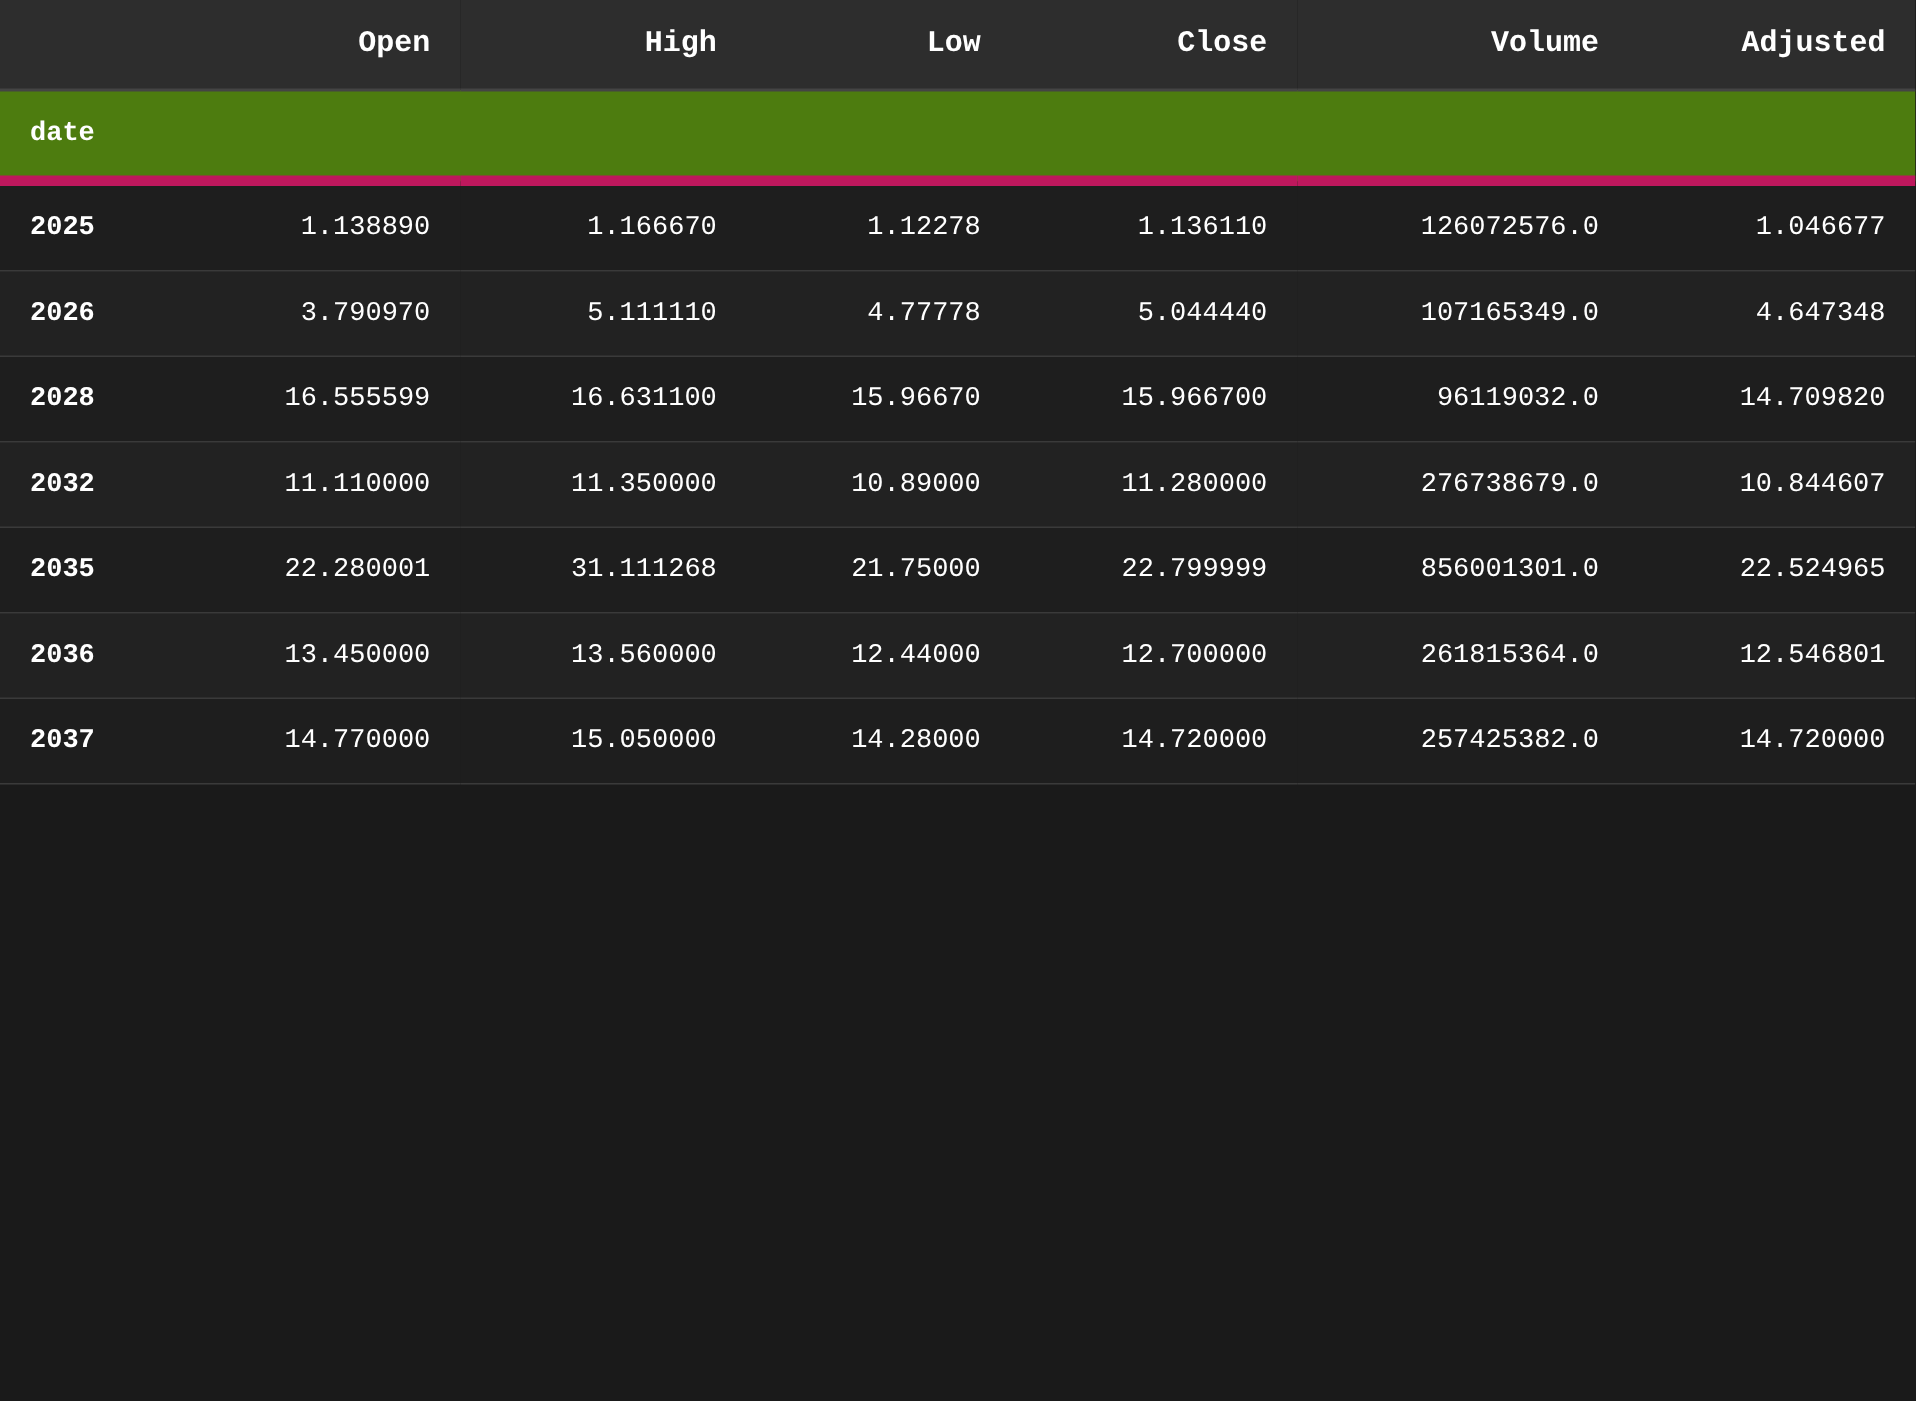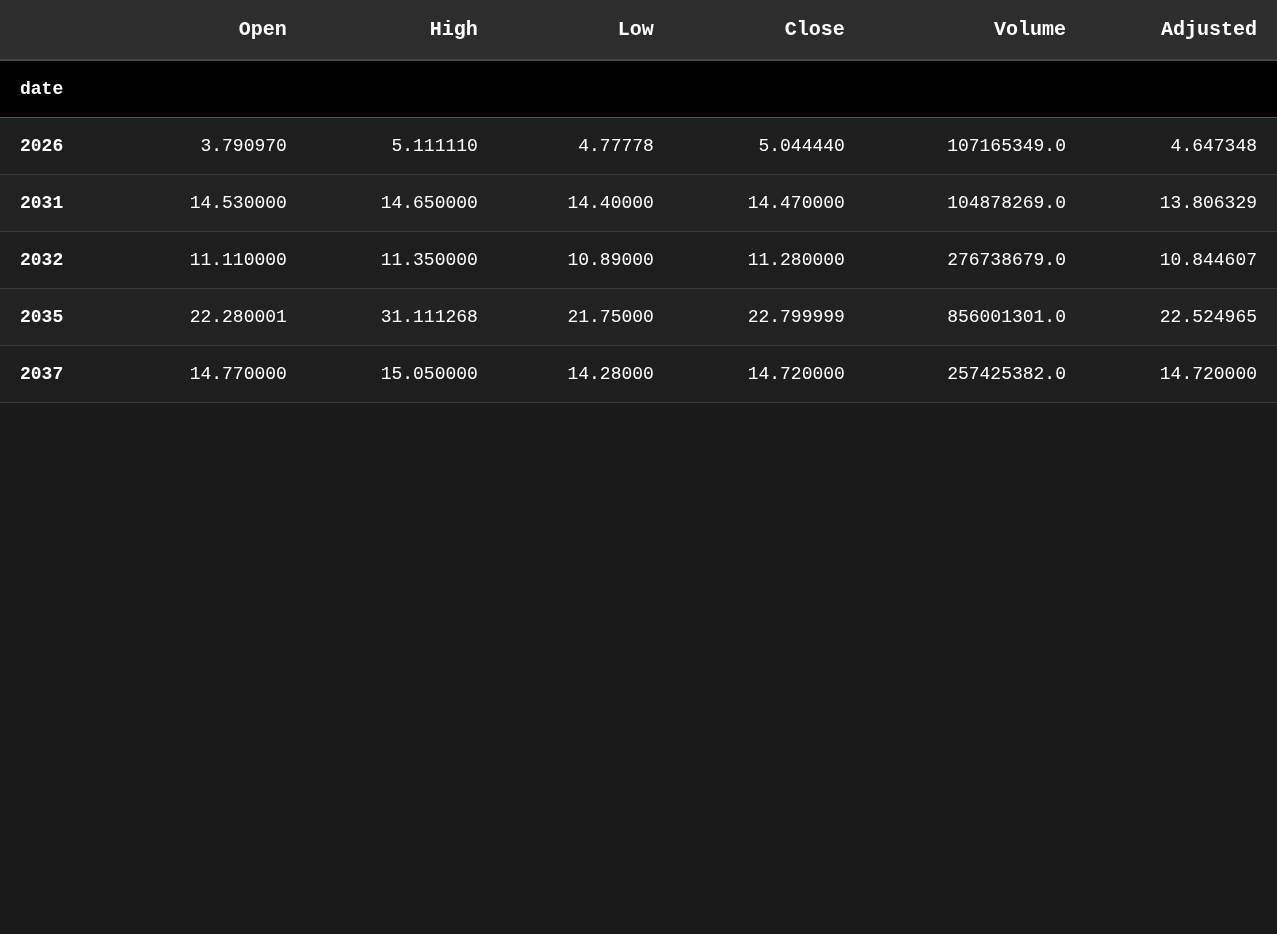--- a/index.html
+++ b/index.html
@@ -33,26 +33,26 @@
       font-size: 20px;
       color: #ffffff;
       border-bottom: 2px solid #444;
     }
 
     .data-table thead th:first-child {
       text-align: left;
     }
 
     .subheader-row td {
-      background-color: #000000;
+      background-color: #4d7c0f;
       padding: 10px 20px;
       font-weight: bold;
       font-size: 20px;
       color: #ffffff;
-      border-bottom: 1px solid #be185d;
+      border-bottom: 7px solid #be185d;
     }
 
     .data-table tbody tr {
       border-bottom: 1px solid #3a3a3a;
     }
 
     .data-table tbody tr:nth-child(even) {
       background-color: #1e1e1e;
     }
 
@@ -84,57 +84,75 @@
       <th>Low</th>
       <th>Close</th>
       <th>Volume</th>
       <th>Adjusted</th>
     </tr>
   </thead>
   <tbody id="table-body">
     <tr class="subheader-row">
       <td colspan="7">date</td>
     </tr>
+  <tr>
+        <td>2025</td>
+        <td>1.138890</td>
+        <td>1.166670</td>
+        <td>1.12278</td>
+        <td>1.136110</td>
+        <td>126072576.0</td>
+        <td>1.046677</td>
+      </tr>
       <tr>
         <td>2026</td>
         <td>3.790970</td>
         <td>5.111110</td>
         <td>4.77778</td>
         <td>5.044440</td>
         <td>107165349.0</td>
         <td>4.647348</td>
       </tr>
       <tr>
-        <td>2031</td>
-        <td>14.530000</td>
-        <td>14.650000</td>
-        <td>14.40000</td>
-        <td>14.470000</td>
-        <td>104878269.0</td>
-        <td>13.806329</td>
+        <td>2028</td>
+        <td>16.555599</td>
+        <td>16.631100</td>
+        <td>15.96670</td>
+        <td>15.966700</td>
+        <td>96119032.0</td>
+        <td>14.709820</td>
       </tr>
       <tr>
         <td>2032</td>
         <td>11.110000</td>
         <td>11.350000</td>
         <td>10.89000</td>
         <td>11.280000</td>
         <td>276738679.0</td>
         <td>10.844607</td>
       </tr>
       <tr>
         <td>2035</td>
         <td>22.280001</td>
         <td>31.111268</td>
         <td>21.75000</td>
         <td>22.799999</td>
         <td>856001301.0</td>
         <td>22.524965</td>
       </tr>
       <tr>
+        <td>2036</td>
+        <td>13.450000</td>
+        <td>13.560000</td>
+        <td>12.44000</td>
+        <td>12.700000</td>
+        <td>261815364.0</td>
+        <td>12.546801</td>
+      </tr>
+      <tr>
         <td>2037</td>
         <td>14.770000</td>
         <td>15.050000</td>
         <td>14.28000</td>
         <td>14.720000</td>
         <td>257425382.0</td>
         <td>14.720000</td>
       </tr>
     </tbody>
 </table>

